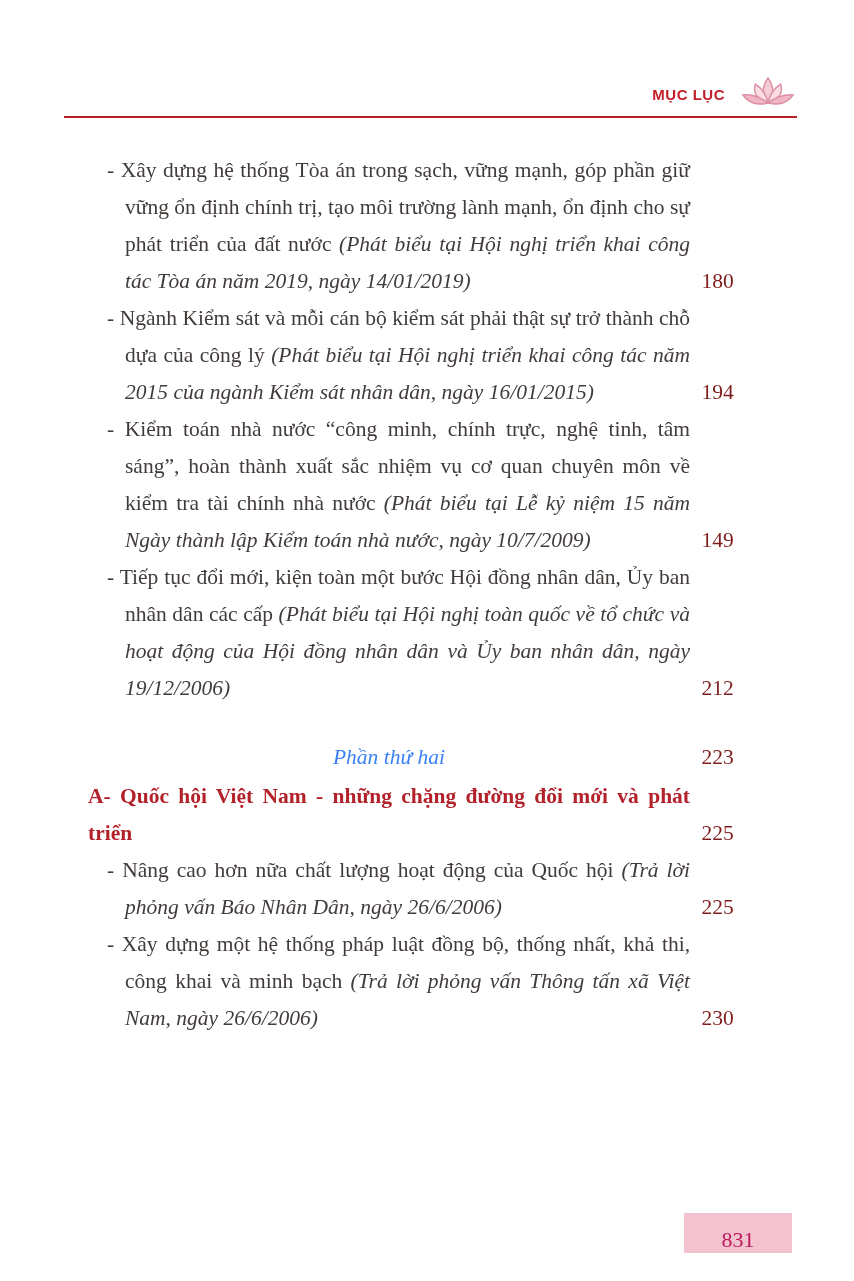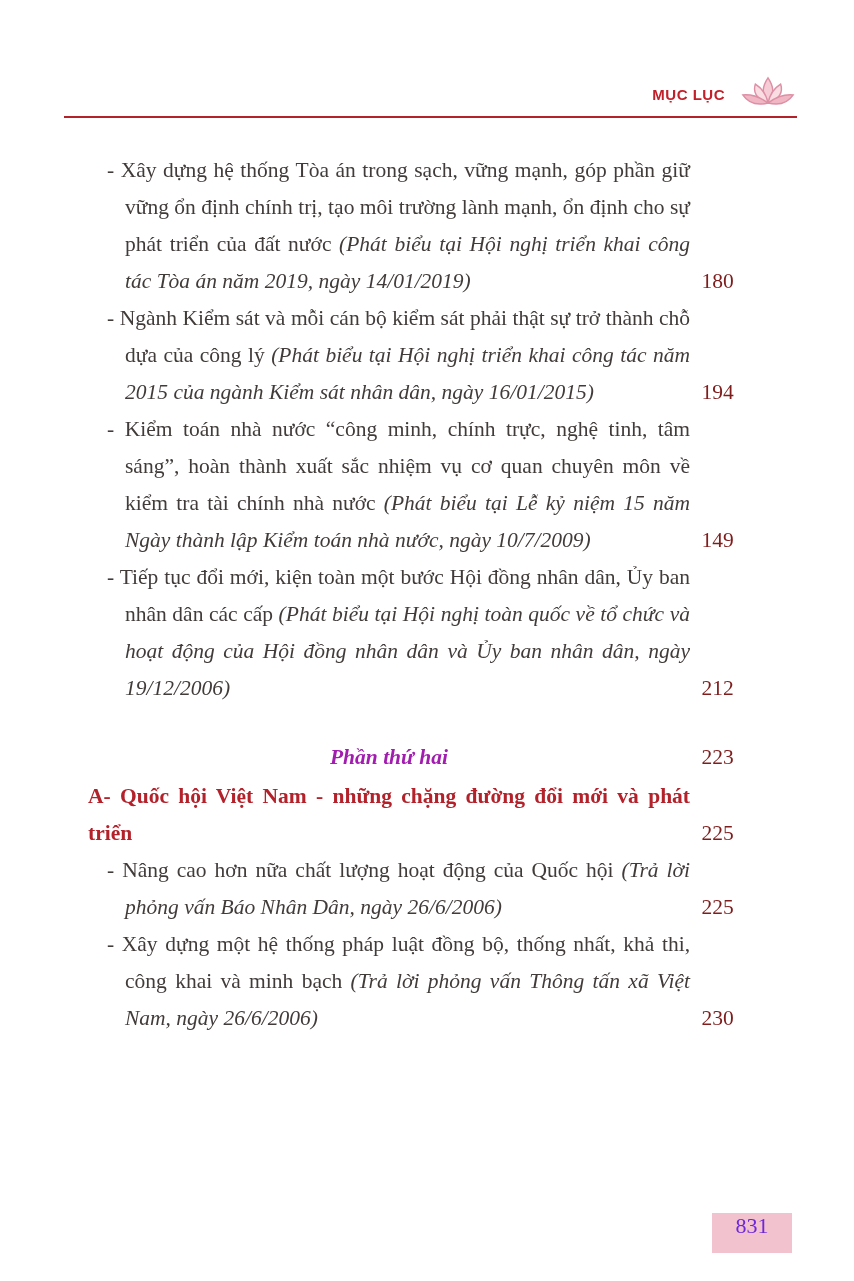--- a/index.html
+++ b/index.html
@@ -59,22 +59,22 @@
     line-height: 37px;
     color: #7f1d1d;
     padding-bottom: 0;
     margin-top: 28px;
   }
 
   
   .section-block { margin-top: 4px; }
   .section-center { text-align: center; }
   .part-label {
-    color: #a21caf;
-    font-weight: bold;
+    color: #3b82f6;
+    font-weight: normal;
     font-style: italic;
     font-size: 21.5px;
     line-height: 38px;
   }
   .part-title {
     color: #b3222b;
     font-weight: bold;
     font-size: 22.5px;
     line-height: 38px;
   }
@@ -83,28 +83,28 @@
     font-weight: bold;
     text-align: justify;
     margin-top: 2px;
   }
 
   
   .page-badge {
     position: absolute;
     right: 62px;
     bottom: 28px;
-    width: 80px;
+    width: 108px;
     height: 40px;
     background: #f3c2cf;
     display: flex;
-    align-items: flex-start;
+    align-items: flex-end;
     justify-content: center;
     font-size: 22px;
-    color: #6d28d9;
+    color: #be185d;
   }
 </style>
 </head>
 <body>
 
 <div class="page">
 
   <header class="page-header">
     <div class="header-inner">
       <span class="toc-title">MỤC LỤC</span>

